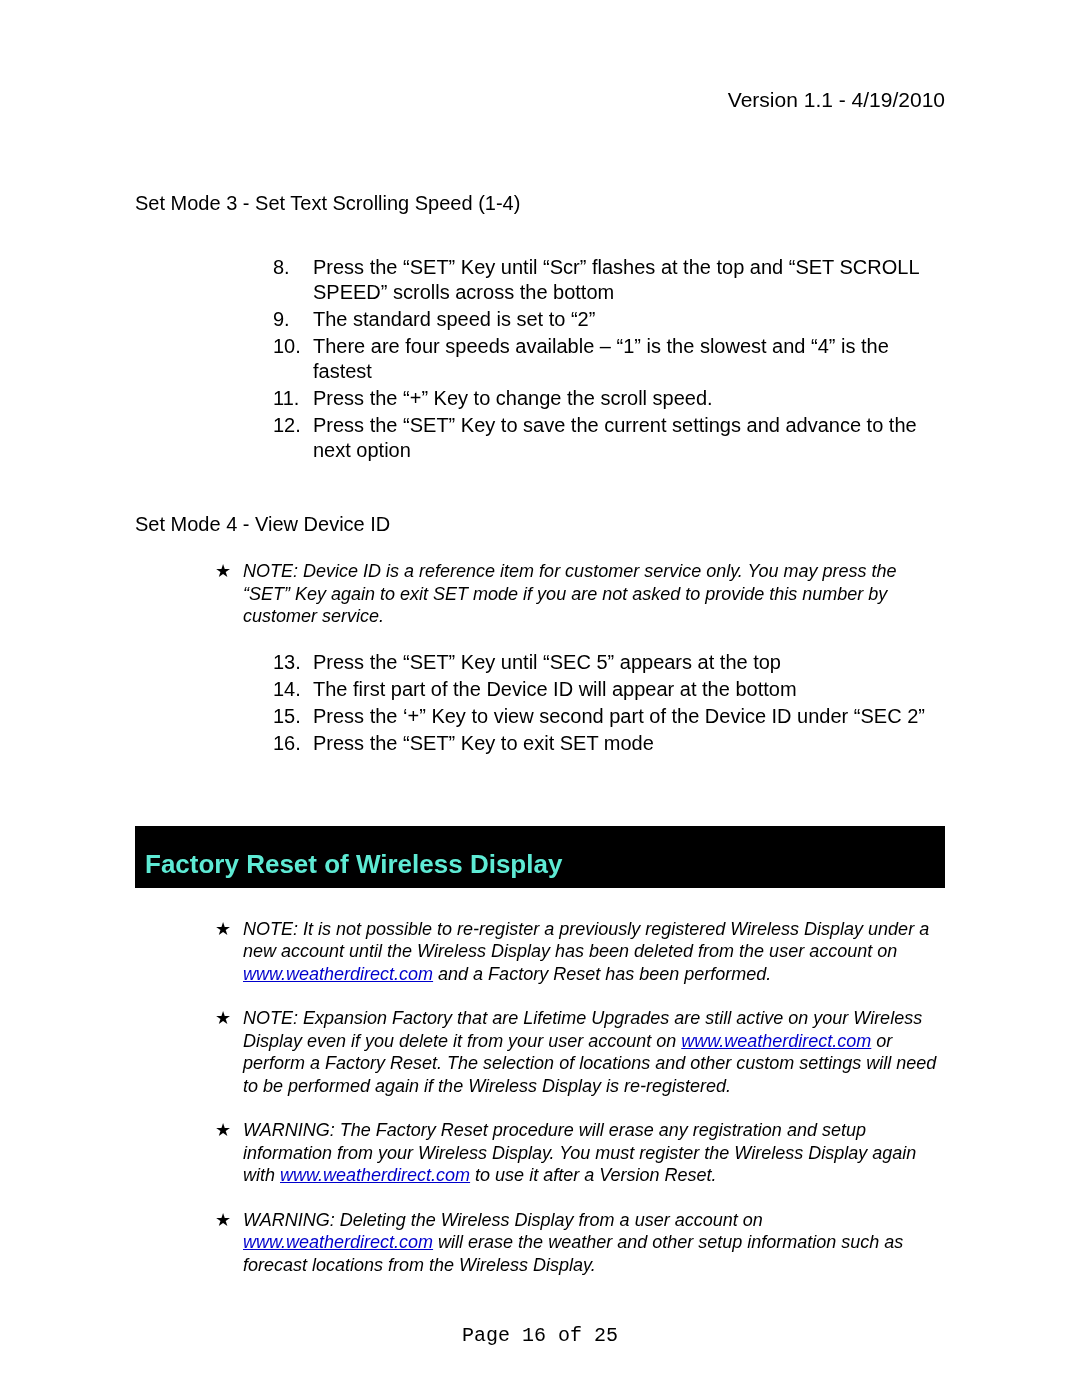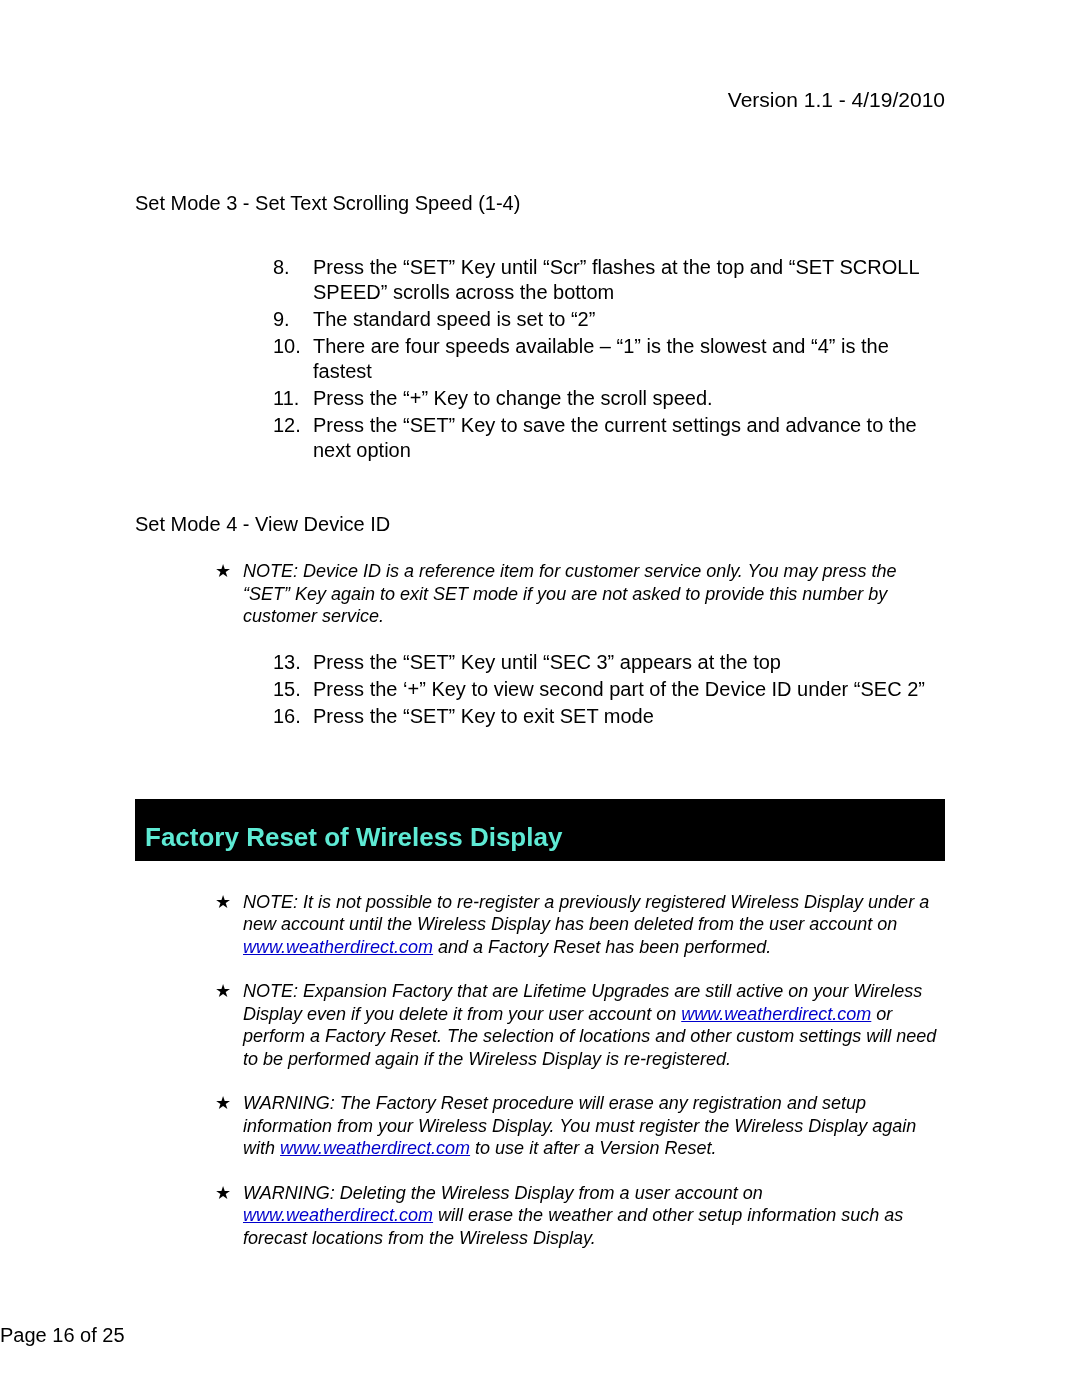--- a/index.html
+++ b/index.html
@@ -82,22 +82,23 @@
   }
   a.wd {
     color: #0000cc;
     text-decoration: underline;
   }
   .page-footer {
     position: absolute;
     bottom: 50px;
     left: 0;
     width: 1080px;
-    text-align: left;
+    text-align: center;
     font-size: 20px;
+    font-family: Liberation Mono, monospace;
   }
 </style>
 </head>
 <body>
 
 <div class="page">
 
   <div class="header-right">Version 1.1 - 4/19/2010</div>
 
   <div class="subheading">Set Mode 3 - Set Text Scrolling Speed (1-4)</div>
@@ -129,21 +130,25 @@
 
   <div class="note-block">
     <span class="star">★</span>
     <span class="note-label">NOTE:</span>
     <span>Device ID is a reference item for customer service only.  You may press the “SET” Key again to exit SET mode if you are not asked to provide this number by customer service.</span>
   </div>
 
   <ul class="ol-numbered" style="margin-top:18px;">
     <li>
       <span class="num">13.</span>
-      <span>Press the “SET” Key until “SEC 3” appears at the top</span>
+      <span>Press the “SET” Key until “SEC 5” appears at the top</span>
+    </li>
+    <li>
+      <span class="num">14.</span>
+      <span>The first part of the Device ID will appear at the bottom</span>
     </li>
     <li>
       <span class="num">15.</span>
       <span>Press the ‘+” Key to view second part of the Device ID under “SEC 2”</span>
     </li>
     <li>
       <span class="num">16.</span>
       <span>Press the “SET” Key to exit SET mode</span>
     </li>
   </ul>

